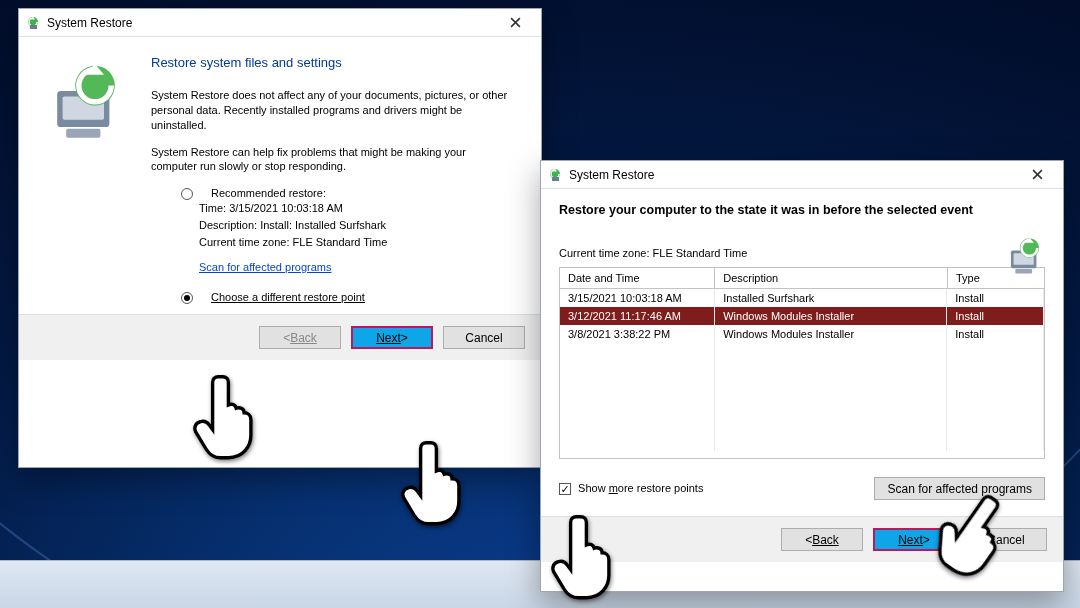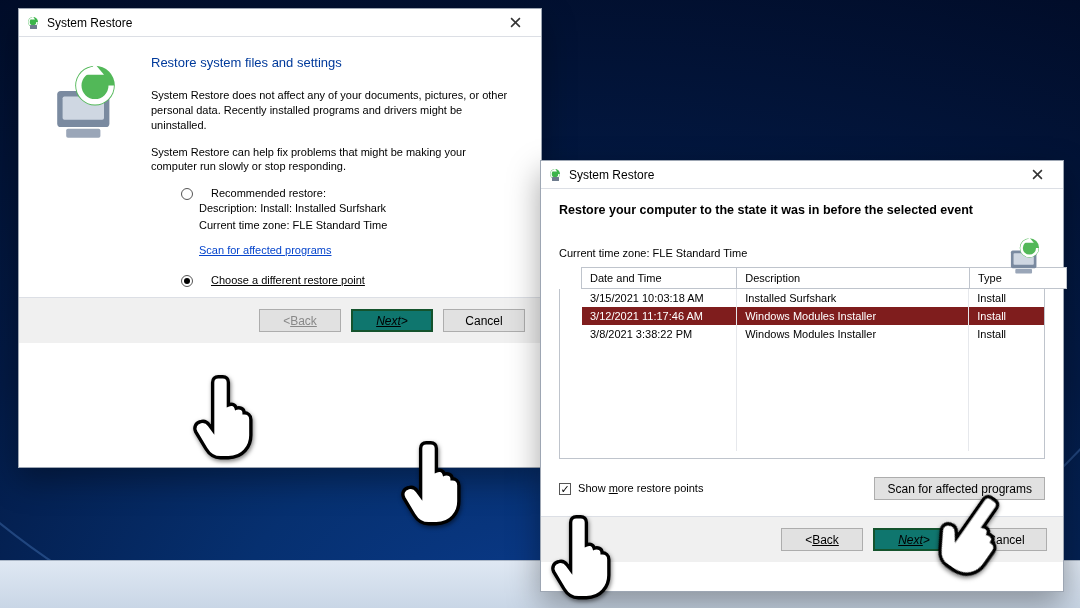--- a/index.html
+++ b/index.html
@@ -44,32 +44,32 @@
 .radio.sel::after { content:""; width:6px; height:6px; background:#000; border-radius:50%; }
 .opt-label { font-size:11px; }
 .opt-desc { font-size:11px; margin:4px 0 12px 48px; max-width:320px; }
 .info-lines { font-size:11px; margin-left:48px; line-height:1.55; }
 .linklike { color:#0645cc; text-decoration:underline; cursor:pointer; display:inline-block; }
 .btnrow { border-top:1px solid #dcdfe5; height:46px; display:flex; align-items:center;
   justify-content:flex-end; gap:10px; padding:0 16px; background:#f0f0f0; }
 .btn { min-width:82px; height:23px; border:1px solid #adadad; background:#e1e1e1;
   font-size:12px; display:inline-flex; align-items:center; justify-content:center;
   padding:0 12px; }
-.btn.primary { border:2px solid #14532d; background:#0f766e;font-style:italic; }
+.btn.primary { border:2px solid #be185d; background:#0ea5e9; }
 .btn.disabled { color:#888; }
 .und { text-decoration:underline; }
 
 
 .shield-svg { display:block; }
 
 
 .w2 .content2 { padding:14px 18px 16px 18px; }
 .w2 .headline { font-size:12.5px; font-weight:600; margin-bottom:30px; }
 .w2 .tzline { font-size:11px; margin-bottom:8px; }
-.w2 table { width:100%; border-collapse:collapse; border:1px solid #bfc4cc; font-size:11px;margin-left:22px;}
+.w2 table { width:100%; border-collapse:collapse; border:1px solid #bfc4cc; font-size:11px;}
 .w2 th { text-align:left; font-weight:400; background:#fff; border:1px solid #bfc4cc;
   padding:4px 8px; }
 .w2 td { padding:3px 8px; border-right:1px solid #e6e8ec; }
 .w2 tr.sel td { background:#7f1d1d; color:#fff; }
 .w2 .tbody-wrap { height:170px; border:1px solid #bfc4cc; border-top:none; overflow:hidden;}
 .w2 .small-icon { width:44px; height:44px; position:absolute; right:16px; top:44px; }
 .checkbox { width:12px; height:12px; border:1px solid #555; display:inline-flex;
   align-items:center; justify-content:center; margin-right:4px; vertical-align:middle;}
 .checkbox.checked::after { content:"✓"; font-size:11px; line-height:1; color:#000; }
 .showmore-row { display:flex; align-items:center; justify-content:space-between;
@@ -123,20 +123,21 @@
       <div class="para">System Restore can help fix problems that might be making your computer run slowly or stop responding.</div>
 
       <div class="opt">
         <span class="radio"></span>
         <span class="opt-label">
           <span class="und" style="text-decoration:none;">Recommended restore:</span>
         </span>
       </div>
 
       <div class="info-lines">
+        <div><span>Time:</span> <span>3/15/2021 10:03:18 AM</span></div>
         <div><span>Description:</span> <span>Install: Installed Surfshark</span></div>
         <div><span>Current time zone:</span> <span>FLE Standard Time</span></div>
         <div style="margin-top:8px;">
           <span class="linklike">Scan for affected programs</span>
         </div>
       </div>
 
       <div class="opt" style="margin-top:14px;">
         <span class="radio sel"></span>
         <span class="opt-label">

